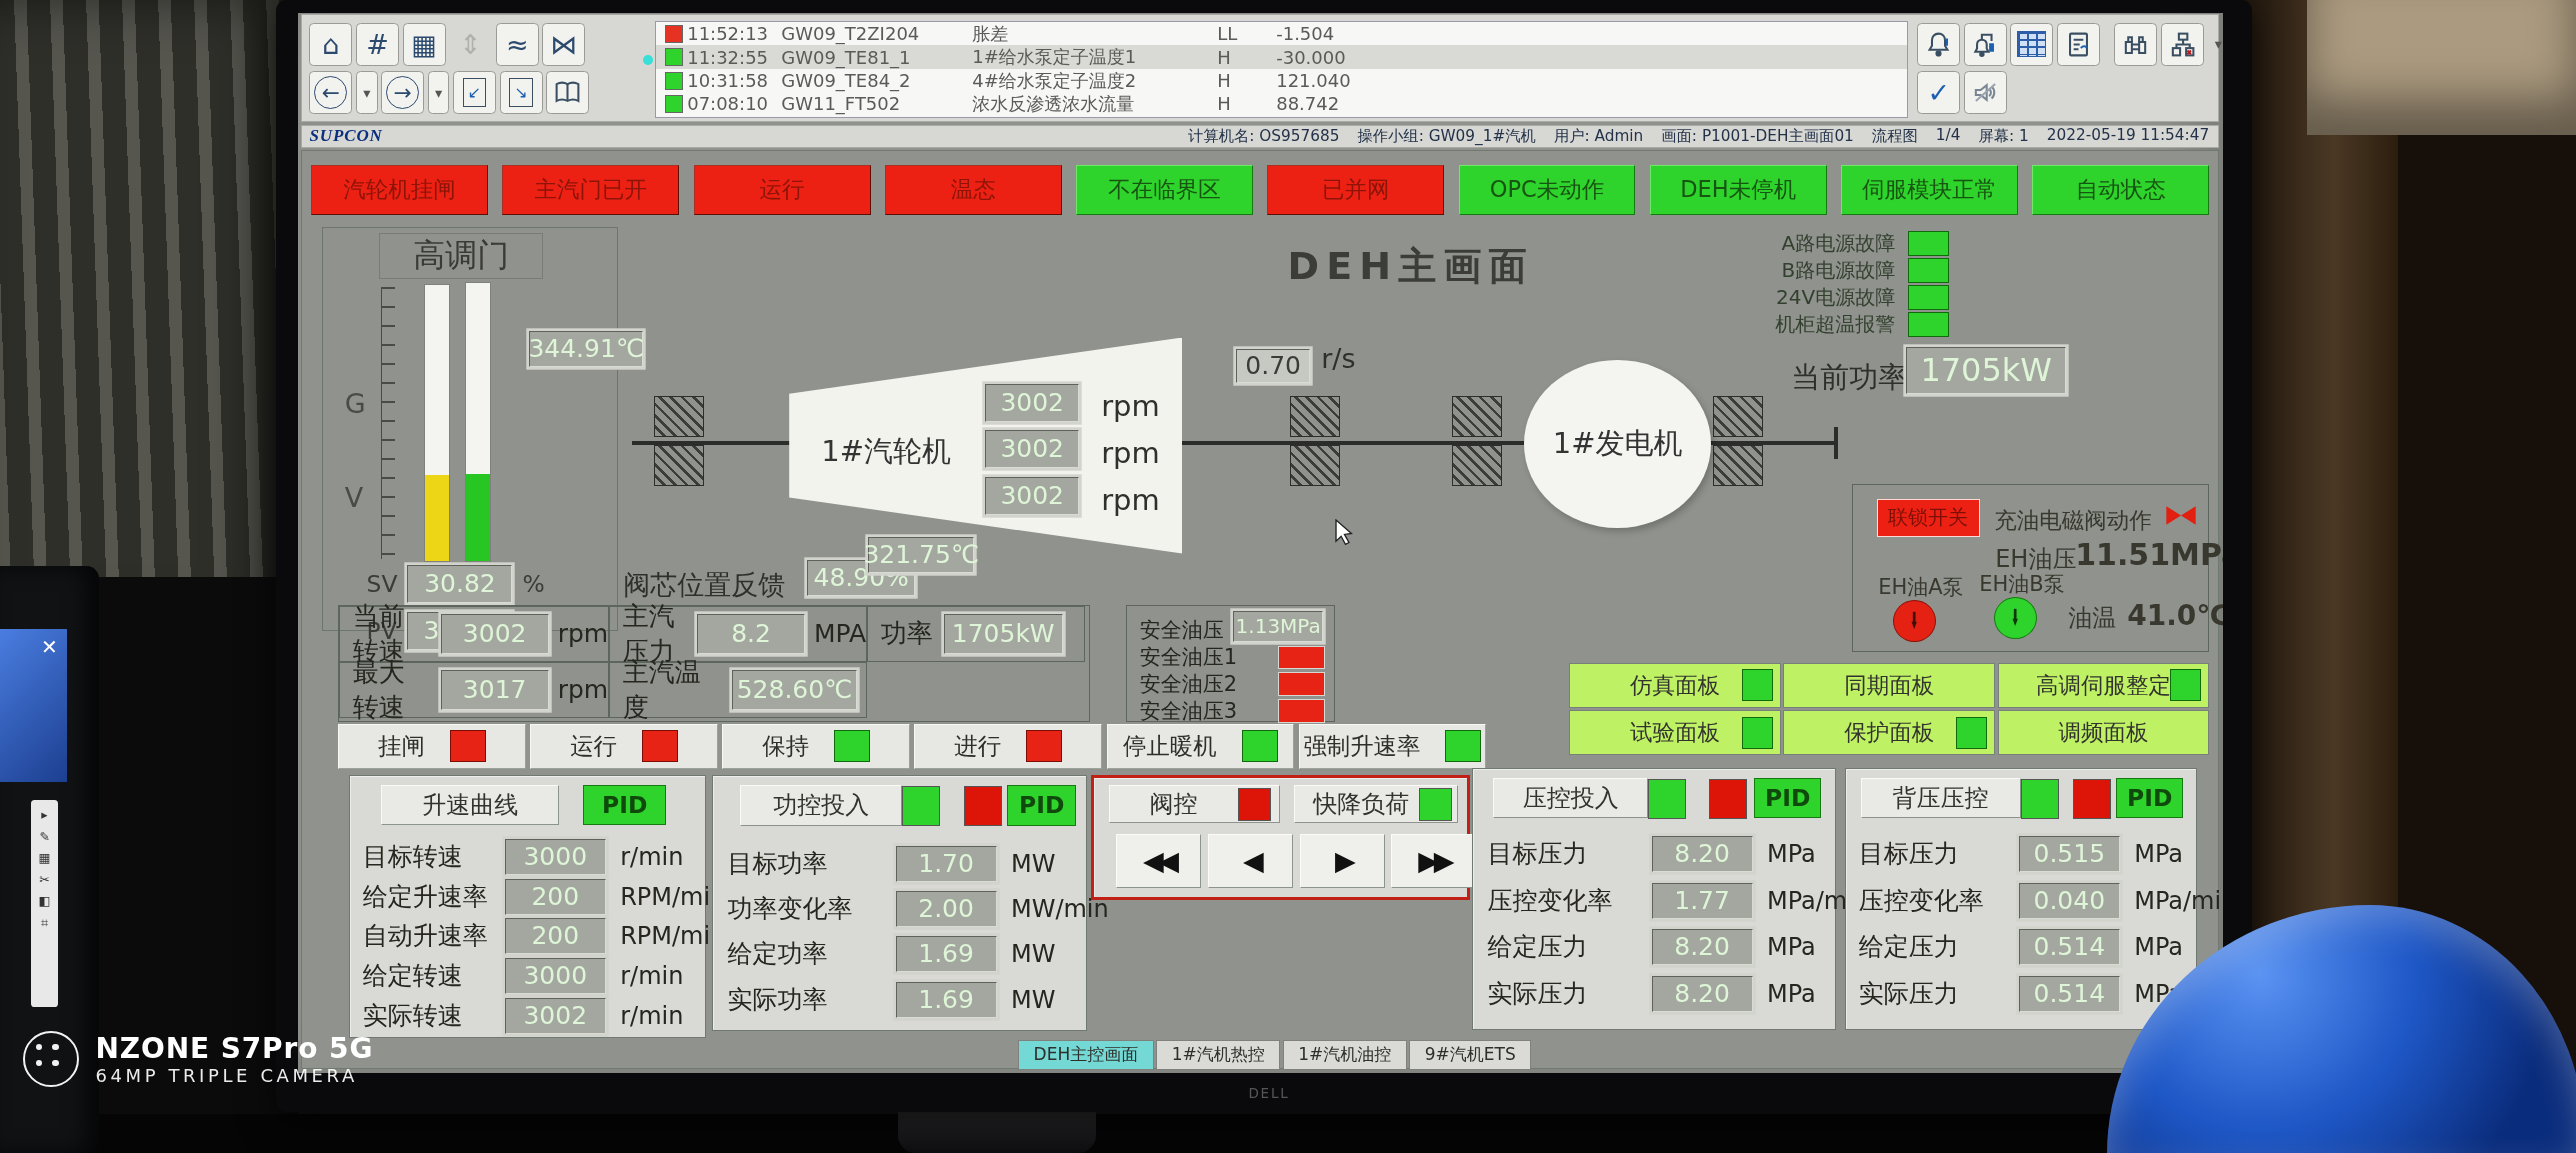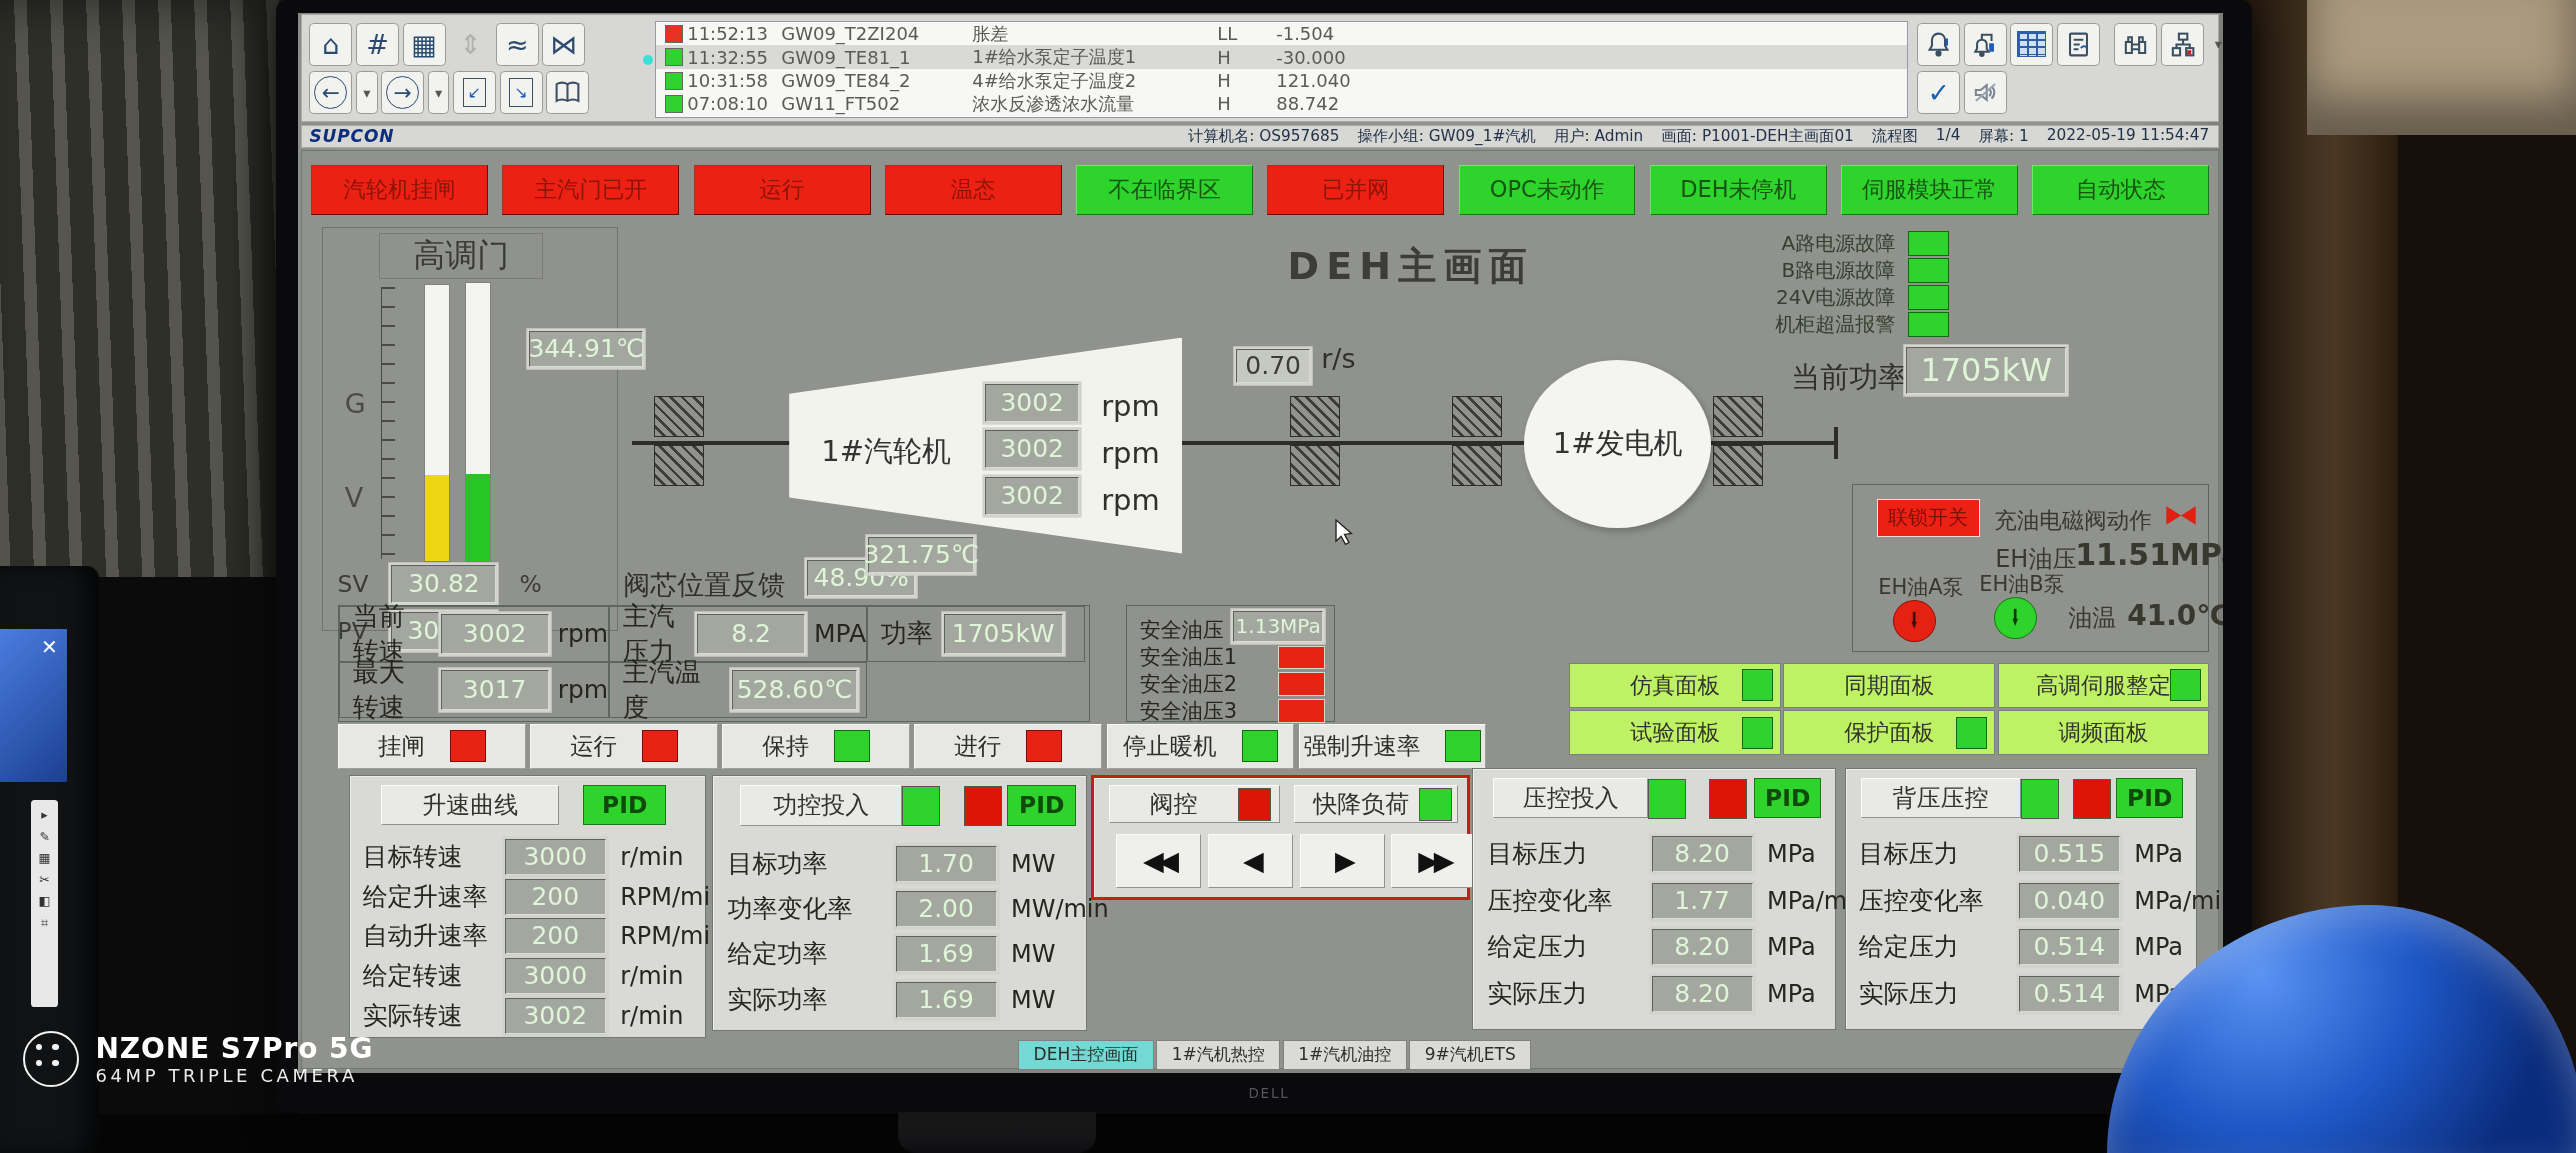--- a/index.html
+++ b/index.html
@@ -62,21 +62,21 @@
   .alarm-row{position:relative;height:23.4px;display:grid;grid-template-columns:31px 94px 191px 245px 59px 117px;
     align-items:center;font-size:18px;color:#5a5a58;}
   .alarm-row.hl{background:#d9d9d6;}
   .al-ic{width:16px;height:16px;margin-left:9px;border:0.9px solid #666;}
   .al-ic.red{background:#e63222;}
   .al-ic.green{background:#2ed32b;}
   .seldot{left:341px;top:40px;width:10px;height:10px;border-radius:50%;background:#38e0d8;}
   
   .statusbar{left:3.6px;top:112px;width:1918px;height:23.4px;background:#d7d7d3;border:0.9px solid #a9a9a5;
     box-sizing:border-box;display:flex;align-items:center;font-size:15.3px;color:#23324a;}
-  .logo{font-weight:bold;font-style:italic;color:#0b2f7e;font-size:17px;letter-spacing:0.9px;margin-left:7.2px;}
+  .logo{font-weight:bold;font-style:italic;color:#0b2f7e;font-size:17px;letter-spacing:0.9px;margin-left:7.2px;font-family:Liberation Serif, serif;}
   .sbinfo{margin-left:auto;margin-right:9px;display:flex;gap:18px;}
 
   
   .main{left:3.6px;top:137px;width:1918px;height:919px;background:#90938d;border:0.9px solid #707a70;box-sizing:border-box;}
 
   .topbtns{left:9px;top:14.4px;width:1898px;display:flex;gap:14.4px;}
   .topbtn{flex:1;height:50px;display:flex;align-items:center;justify-content:center;
     font-size:22.5px;border:1.8px solid;box-sizing:border-box;}
   .topbtn.red{background:#ed2113;color:#8c1408;border-color:#a83024 #5c0d04 #5c0d04 #a83024;}
   .topbtn.green{background:#2ed32b;color:#175512;border-color:#6fe86a #157a10 #157a10 #6fe86a;}
@@ -91,21 +91,21 @@
   .sq.red{background:#e62315;border-color:#7a0e06;}
 
   
   .hpv{left:20px;top:76px;width:294px;height:402px;border:0.9px solid #6d766d;}
   .hpv-title{left:56px;top:5.4px;width:162px;text-align:center;font-size:32px;color:#3a3a36;border:0.9px solid #7a7a76;}
   .ruler{left:58px;top:59px;width:12.6px;height:272px;border-left:1.8px solid #4a4a46;
     background:repeating-linear-gradient(to bottom,#4a4a46 0 1.8px,transparent 1.8px 19px);}
   .axis{position:absolute;font-size:27px;color:#4a4a46;}
   .gbar{position:absolute;width:24px;background:#f4f4f1;border:0.9px solid #80807c;overflow:hidden;}
   .gfill{position:absolute;bottom:0;left:0;right:0;}
-  .hpv .svrow{position:absolute;display:flex;align-items:center;gap:23px;font-size:23.4px;color:#3b3b38;}
+  .hpv .svrow{position:absolute;display:flex;align-items:center;gap:10px;font-size:23.4px;color:#3b3b38;margin-left:29px;}
 
   .vbox{position:absolute;background:#a4a79f;border:1.8px solid;border-color:#5f625b #d9dcd3 #d9dcd3 #5f625b;
     box-shadow:0 0 0 2.7px #d3d3cd;color:#def5d7;display:flex;align-items:center;justify-content:center;
     font-size:25px;box-sizing:border-box;}
   .vbox.dark{color:#3b3b38;background:#c6c9c1;}
   .vlabel{position:absolute;font-size:27px;color:#2f2f2c;}
   .vunit{position:absolute;font-size:25px;color:#2f2f2c;}
 
   
   .turbine{left:487px;top:187px;width:393px;height:216px;background:#f3f3ee;

